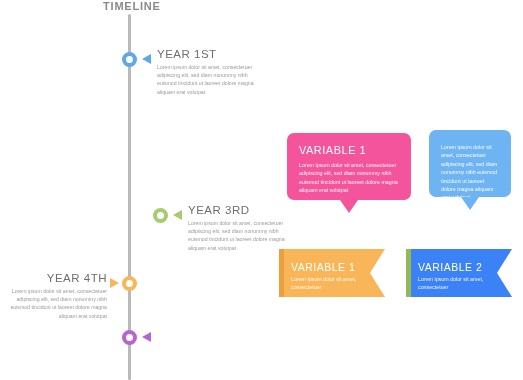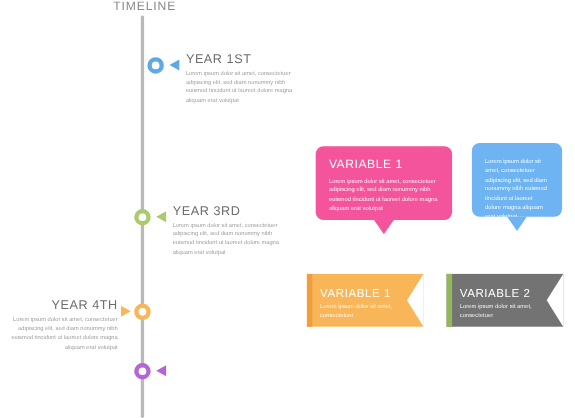--- a/index.html
+++ b/index.html
@@ -24,21 +24,21 @@
     height: 380px;
   }
 
   #timeline-title {
     position: absolute;
     left: 103px;
     top: 0px;
     font-size: 11px;
     letter-spacing: 0.8px;
     color: #8a8a8a;
-    font-weight: 400;
+    font-weight: 700;
     white-space: nowrap;
   }
 
   #timeline-axis {
     position: absolute;
     left: 128px;
     top: 14px;
     width: 3px;
     height: 366px;
     background: #b9b9b9;
@@ -218,44 +218,44 @@
     width: 106px;
     background: #F7B košt;
     background: #F8B659;
   }
   #ribbon-orange .ribbon-stripe { background: #EE9E3C; }
 
   #ribbon-green {
     left: 136px;
     top: 249px;
     width: 106px;
-    background: #737373;
+    background: #3b82f6;
   }
   #ribbon-green .ribbon-stripe { background: #93B858; }
 </style>
 </head>
 <body>
 
 <div id="timeline-section">
 
   <div id="timeline-title">TIMELINE</div>
 
   <div id="timeline-axis"></div>
 
-  <div class="tl-entry right" id="tl-entry-0" style="top:52px;margin-left:12px;">
+  <div class="tl-entry right" id="tl-entry-0" style="top:52px;">
     <div class="tl-marker" style="border-color: rgb(94, 168, 232);"></div>
     <div class="tl-arrow" style="border-right-color: rgb(94, 168, 232);"></div>
     <div class="tl-body">
       <p class="tl-year">YEAR 1ST</p>
       <p class="tl-text">Lorem ipsum dolor sit amet, consectetuer adipiscing elit, sed diam nonummy nibh euismod tincidunt ut laoreet dolore magna aliquam erat volutpat</p>
     </div>
   </div>
 
 
-  <div class="tl-entry right" id="tl-entry-2" style="top:190px;">
+  <div class="tl-entry right" id="tl-entry-2" style="top:208px;margin-left:31px;">
     <div class="tl-marker" style="border-color: rgb(169, 202, 110);"></div>
     <div class="tl-arrow" style="border-right-color: rgb(169, 202, 110);"></div>
     <div class="tl-body">
       <p class="tl-year">YEAR 3RD</p>
       <p class="tl-text">Lorem ipsum dolor sit amet, consectetuer adipiscing elit, sed diam nonummy nibh euismod tincidunt ut laoreet dolore magna aliquam erat volutpat</p>
     </div>
   </div>
 
   <div class="tl-entry left" id="tl-entry-3" style="top:276px;">
     <div class="tl-marker" style="border-color: rgb(248, 182, 89);"></div>

